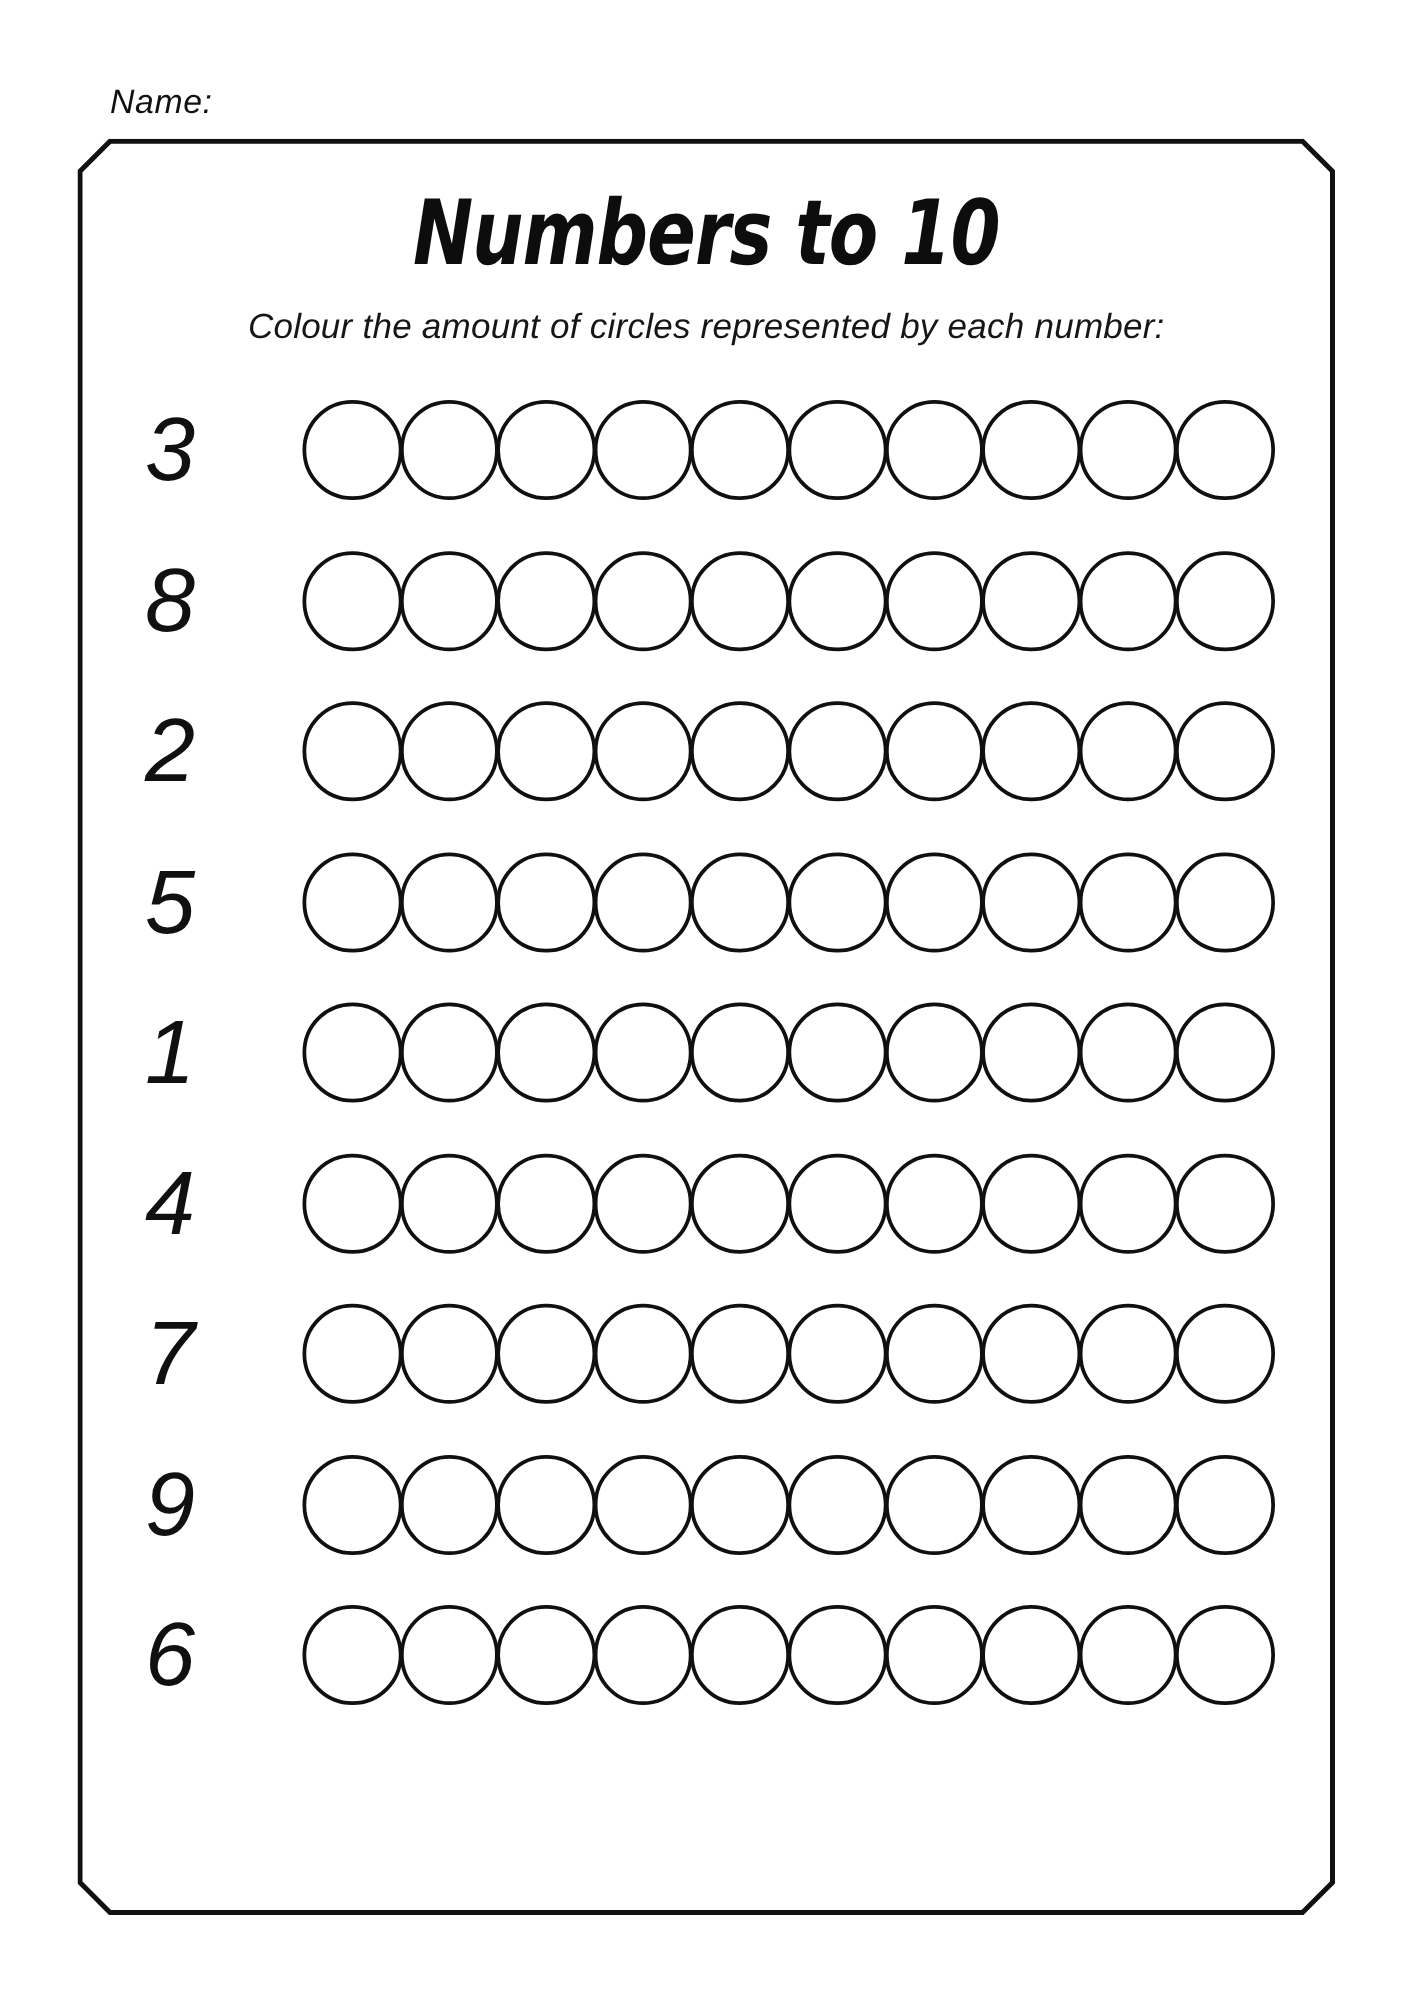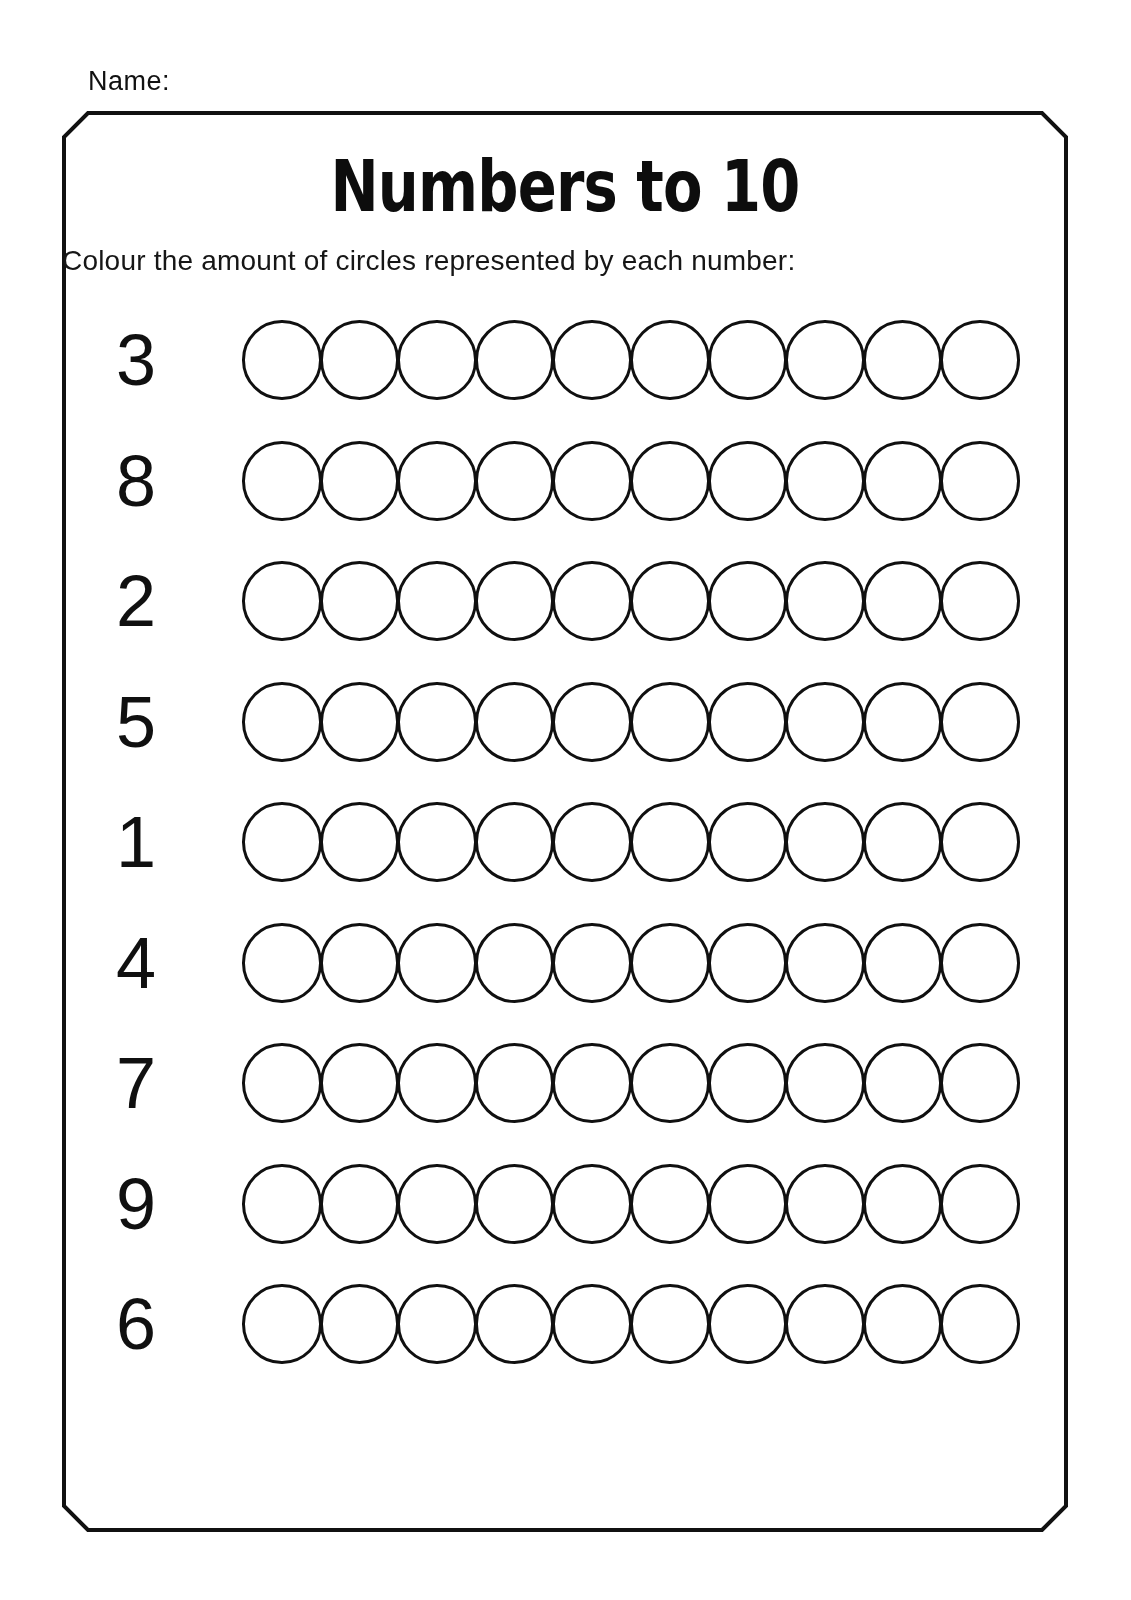--- a/index.html
+++ b/index.html
@@ -8,20 +8,21 @@
     background: #ffffff;
   }
   .page {
     position: relative;
     width: 1131px;
     height: 1600px;
     background: #ffffff;
     font-family: "Liberation Sans", sans-serif;
     color: #111111;
     overflow: hidden;
+    font-style: italic;
   }
   .name-label {
     position: absolute;
     left: 88px;
     top: 66px;
     font-size: 27px;
     letter-spacing: 0.5px;
     color: #111111;
   }
   .frame {
@@ -43,20 +44,21 @@
     transform: scaleX(0.80);
     transform-origin: 50% 50%;
     color: #0d0d0d;
     white-space: nowrap;
   }
   .subtitle {
     position: absolute;
     left: 62px;
     top: 245px;
     width: 1006px;
+    text-align: center;
     font-size: 28px;
     letter-spacing: 0.2px;
     color: #161616;
     white-space: nowrap;
   }
   .rows {
     position: absolute;
     left: 62px;
     top: 300px;
     width: 1006px;

